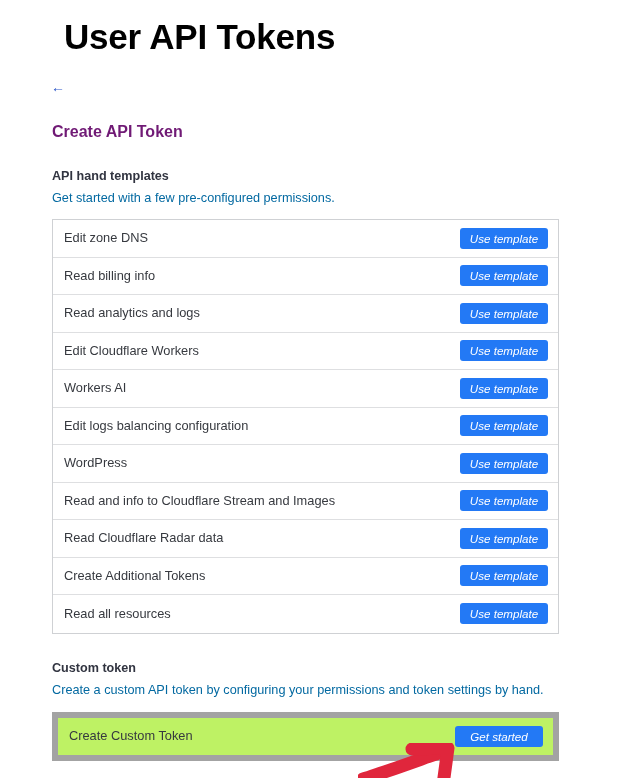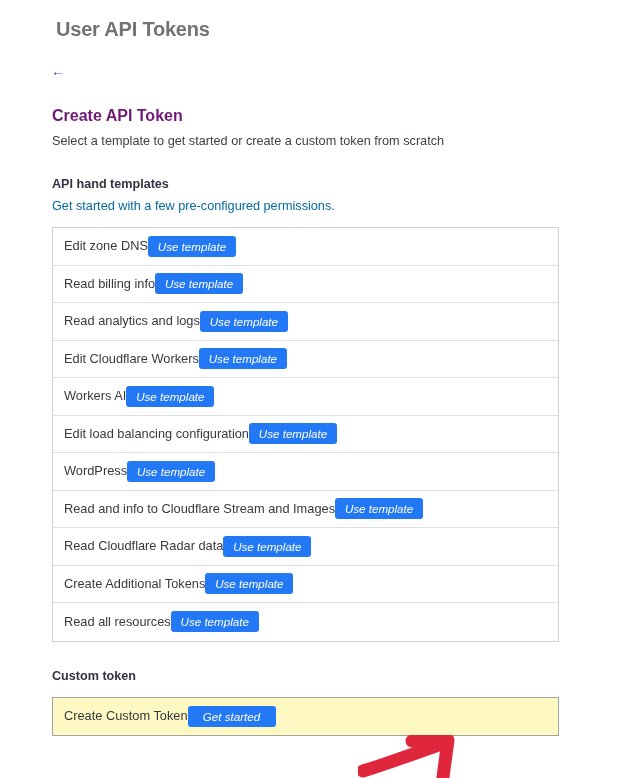--- a/index.html
+++ b/index.html
@@ -18,27 +18,27 @@
   .page {
     position: relative;
     width: 619px;
     height: 778px;
     box-sizing: border-box;
     padding: 0 0 0 52px;
   }
 
   
   .page-title {
-    margin: 4px;
+    margin: 12px;
     padding-top: 9px;
-    font-size: 20px;
+    font-size: 35px;
     line-height: 32px;
     font-weight: bold;
     letter-spacing: -0.2px;
-    color: #737373;
+    color: #000000;
   }
   .back-link {
     display: inline-flex;
     align-items: center;
     gap: 6px;
     margin-top: 15px;
     margin-left: -1px;
     font-size: 12.5px;
     line-height: 16px;
     color: #2c57c8;
@@ -88,20 +88,21 @@
   .card {
     width: 507px;
     margin-top: 12px;
     border: 1px solid #cfd1d4;
     background: #ffffff;
     box-sizing: border-box;
   }
   .row {
     display: flex;
     align-items: center;
+    justify-content: space-between;
     height: 37.5px;
     padding: 0 10px 0 11px;
     border-bottom: 1px solid #dedfe1;
     box-sizing: border-box;
   }
   .row:last-child { border-bottom: none; }
   .row-label {
     font-size: 12.8px;
     line-height: 16px;
     color: #36393f;
@@ -123,22 +124,22 @@
     line-height: 21px;
     cursor: pointer;
     white-space: nowrap;
     font-style: italic;
   }
 
   
   .custom-box {
     width: 507px;
     margin-top: 13px;
-    border: 1px solid #a3a3a3;
-    background: #fef9c3;
+    border: 6px solid #a3a3a3;
+    background: #bef264;
     box-sizing: border-box;
   }
   .custom-box .row {
     height: 37.5px;
     border-bottom: none;
   }
 
   
   .annotation-arrow {
     position: absolute;
@@ -154,21 +155,20 @@
 
 <div class="page">
 
   <h1 class="page-title">User API Tokens</h1>
 
   <a class="back-link" href="#">
     <span class="back-arrow-icon">←</span>
   </a>
 
   <h2 class="section-h2">Create API Token</h2>
-  <p class="section-sub">Select a template to get started or create a custom token from scratch</p>
 
   <h3 class="section-h3">API hand templates</h3>
   <p class="section-h3-sub">Get started with a few pre-configured permissions.</p>
 
   <div class="card" id="templates-card">
       <div class="row">
         <span class="row-label">Edit zone DNS</span>
         <button class="btn">Use template</button>
       </div>
       <div class="row">
@@ -181,21 +181,21 @@
       </div>
       <div class="row">
         <span class="row-label">Edit Cloudflare Workers</span>
         <button class="btn">Use template</button>
       </div>
       <div class="row">
         <span class="row-label">Workers AI</span>
         <button class="btn">Use template</button>
       </div>
       <div class="row">
-        <span class="row-label">Edit load balancing configuration</span>
+        <span class="row-label">Edit logs balancing configuration</span>
         <button class="btn">Use template</button>
       </div>
       <div class="row">
         <span class="row-label">WordPress</span>
         <button class="btn">Use template</button>
       </div>
       <div class="row">
         <span class="row-label">Read and info to Cloudflare Stream and Images</span>
         <button class="btn">Use template</button>
       </div>
@@ -207,20 +207,21 @@
         <span class="row-label">Create Additional Tokens</span>
         <button class="btn">Use template</button>
       </div>
       <div class="row">
         <span class="row-label">Read all resources</span>
         <button class="btn">Use template</button>
       </div>
     </div>
 
   <h3 class="section-h3">Custom token</h3>
+  <p class="section-h3-sub">Create a custom API token by configuring your permissions and token settings by hand.</p>
 
   <div class="custom-box">
     <div class="row">
       <span class="row-label">Create Custom Token</span>
       <button class="btn">Get started</button>
     </div>
   </div>
 
   <svg class="annotation-arrow" viewBox="0 0 115 47" xmlns="http://www.w3.org/2000/svg">
     <path d="M5 36 C 22 31, 52 20, 86 8" stroke="#e0263c" stroke-width="13" stroke-linecap="round" fill="none"></path>

